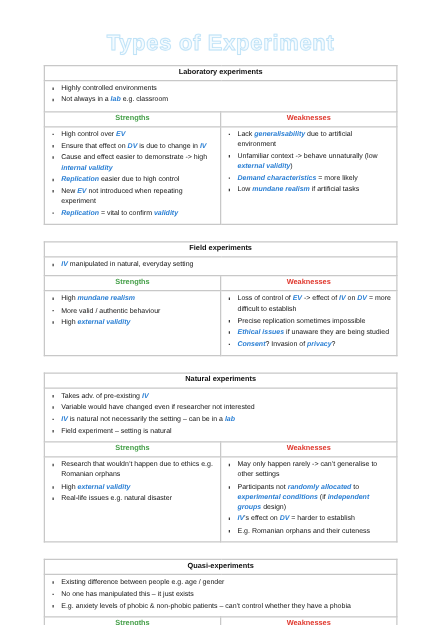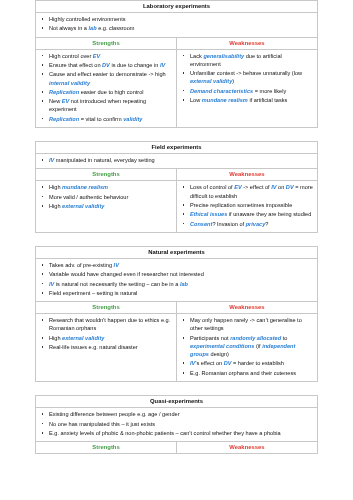--- a/index.html
+++ b/index.html
@@ -76,20 +76,23 @@
   .kw{color:#2a7fd4;font-style:italic;font-weight:bold;}
 
   .intro-cell{padding:2px 3px 3px 3px;}
   .col-cell{padding:2px 3px 4px 3px;}
 </style>
 </head>
 <body>
 
 <div class="page">
 
+  <div class="title-wrap">
+    <span class="title">Types of Experiment</span>
+  </div>
 
   <div id="sections-root">
       <table class="tbl">
         <tbody>
           <tr>
             <td colspan="2" class="sec-head">Laboratory experiments</td>
           </tr>
           <tr>
             <td colspan="2" class="intro-cell">
               <ul class="bl">

